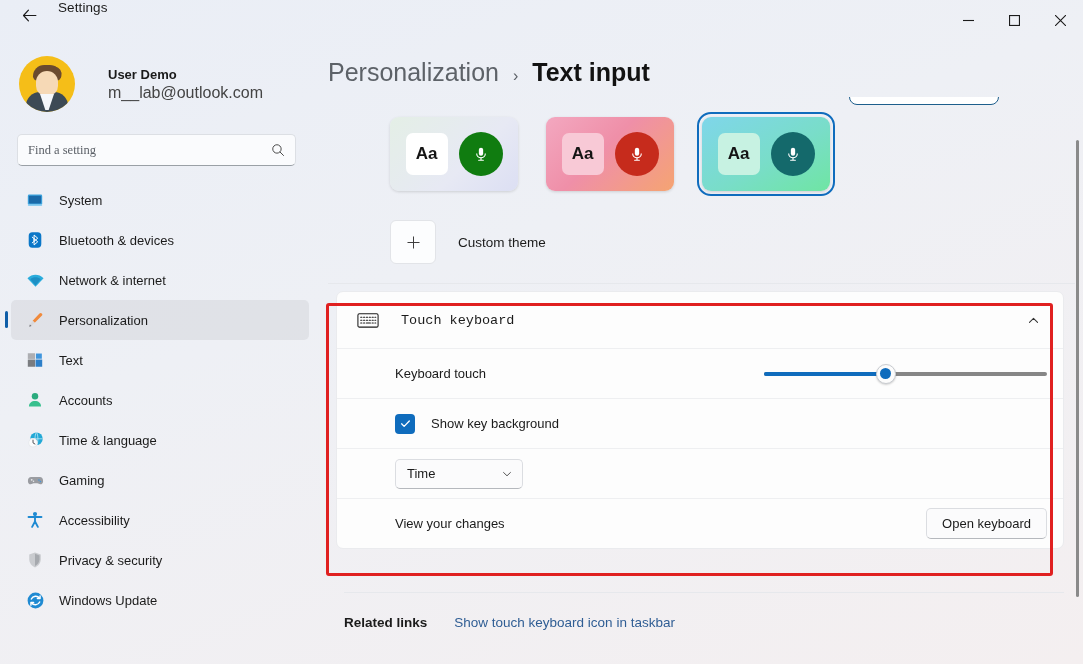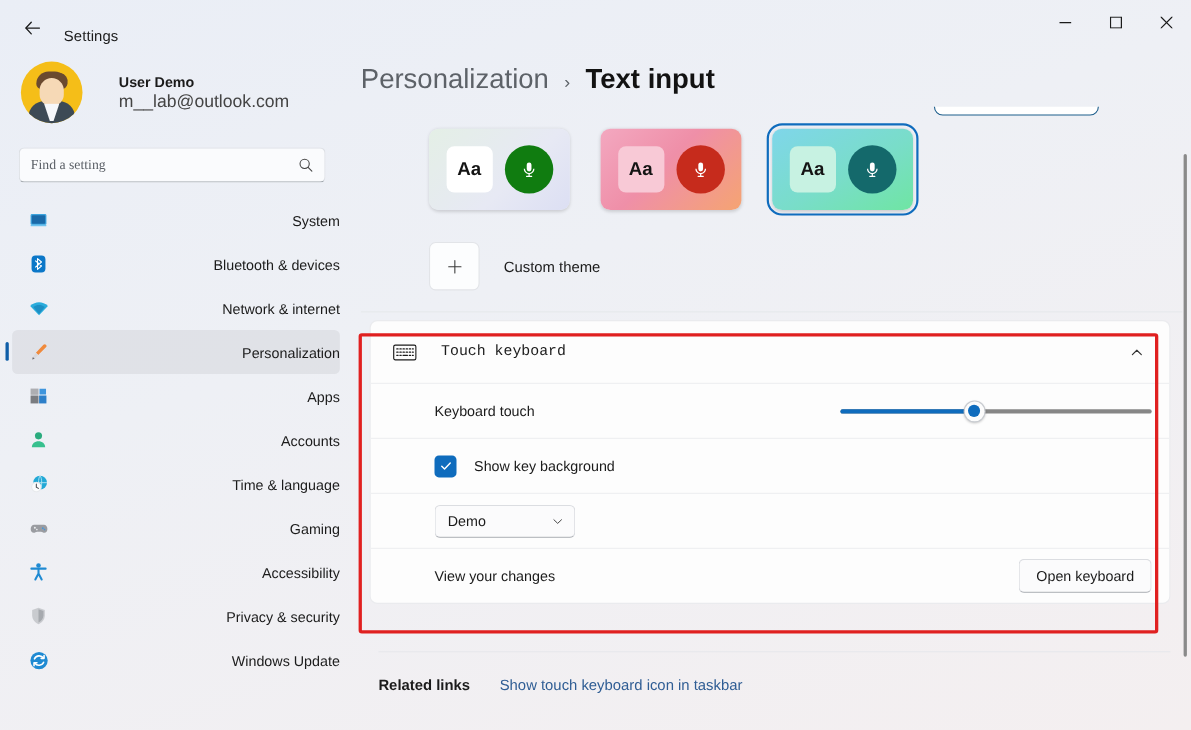--- a/index.html
+++ b/index.html
@@ -12,21 +12,21 @@
   #app {
     position: relative;
     width: 1083px; height: 664px;
     background: linear-gradient(160deg, #eaeef6 0%, #eef0f5 40%, #f4eff0 100%);
     overflow: hidden;
   }
 
   
   .titlebar {
     position: absolute; top: 0; left: 0; width: 1083px; height: 40px;
-    display: flex; align-items: flex-end;
+    display: flex; align-items: flex-start;
   }
   .back-btn {
     width: 34px; height: 30px; margin-left: 12px;
     display: flex; align-items: center; justify-content: center;
     border-radius: 4px; cursor: pointer;
   }
   .back-btn svg { display: block; }
   .app-title {
     margin-left: 12px;
     font-size: 13.5px; color: #1b1b1b; letter-spacing: .1px;
@@ -86,21 +86,21 @@
     flex: 1; border: 0; outline: none; background: transparent;
     font-family: Liberation Serif, serif; font-size: 12.5px; color: #a21caf;
   }
   .searchbox input::placeholder { color: #5a5f66; }
   .searchbox .sicon { color: #444; display: flex; }
 
   .navlist { margin-top: 14px; }
   .navitem {
     position: relative; display: flex; align-items: center; gap: 14px;
     height: 40px; margin: 0 11px 0 11px; padding-left: 14px;
-    border-radius: 5px; cursor: pointer; justify-content: space-between;
+    border-radius: 5px; cursor: pointer;
   }
   .navitem.active { background: rgba(0,0,0,.055); }
   .navitem.active:before {
     content: ""; position: absolute; left: -6px; top: 11px;
     width: 3px; height: 17px; border-radius: 2px; background: #0f5ea8;
   }
   .navitem .nlabel { font-size: 13px; color: #1b1b1b; }
   .nicon { width: 20px; height: 20px; flex: none; display: flex; align-items: center; justify-content: center; }
 
   
@@ -352,21 +352,21 @@
 
       <div class="navitem">
         <span class="nicon">
           <svg width="18" height="18" viewBox="0 0 20 20">
             <rect x="2" y="9.5" width="8" height="8" fill="#7a7c80"></rect>
             <rect x="2" y="2.5" width="8" height="6.3" fill="#adaeb2"></rect>
             <rect x="10.6" y="9.5" width="7.4" height="8" fill="#2d7fc9"></rect>
             <path d="M11 2.8h6.6v5.8H11z" fill="#3f95dd"></path>
           </svg>
         </span>
-        <span class="nlabel">Apps</span>
+        <span class="nlabel">Text</span>
       </div>
 
       <div class="navitem">
         <span class="nicon">
           <svg width="18" height="18" viewBox="0 0 20 20">
             <circle cx="10" cy="5.8" r="3.6" fill="#2aab7e"></circle>
             <path d="M3.3 17.2c0-3.8 3-6 6.7-6s6.7 2.2 6.7 6H3.3Z" fill="#37c08e"></path>
           </svg>
         </span>
         <span class="nlabel">Accounts</span>
@@ -526,21 +526,21 @@
           <span class="cbox">
             <svg width="13" height="13" viewBox="0 0 16 16" fill="none">
               <path d="M3.2 8.4l3.1 3.1 6.4-6.6" stroke="#ffffff" stroke-width="1.6" stroke-linecap="round" stroke-linejoin="round"></path>
             </svg>
           </span>
           <span class="cblabel">Show key background</span>
         </div>
 
         <div class="tkrow">
           <div class="dropdown">
-            <span class="dval">Demo</span>
+            <span class="dval">Time</span>
             <span class="dchev">
               <svg width="12" height="12" viewBox="0 0 16 16" fill="none">
                 <path d="M3.4 6L8 10.4 12.6 6" stroke="currentColor" stroke-width="1.2" stroke-linecap="round" stroke-linejoin="round"></path>
               </svg>
             </span>
           </div>
         </div>
 
         <div class="tkrow">
           <span class="rlabel">View your changes</span>

